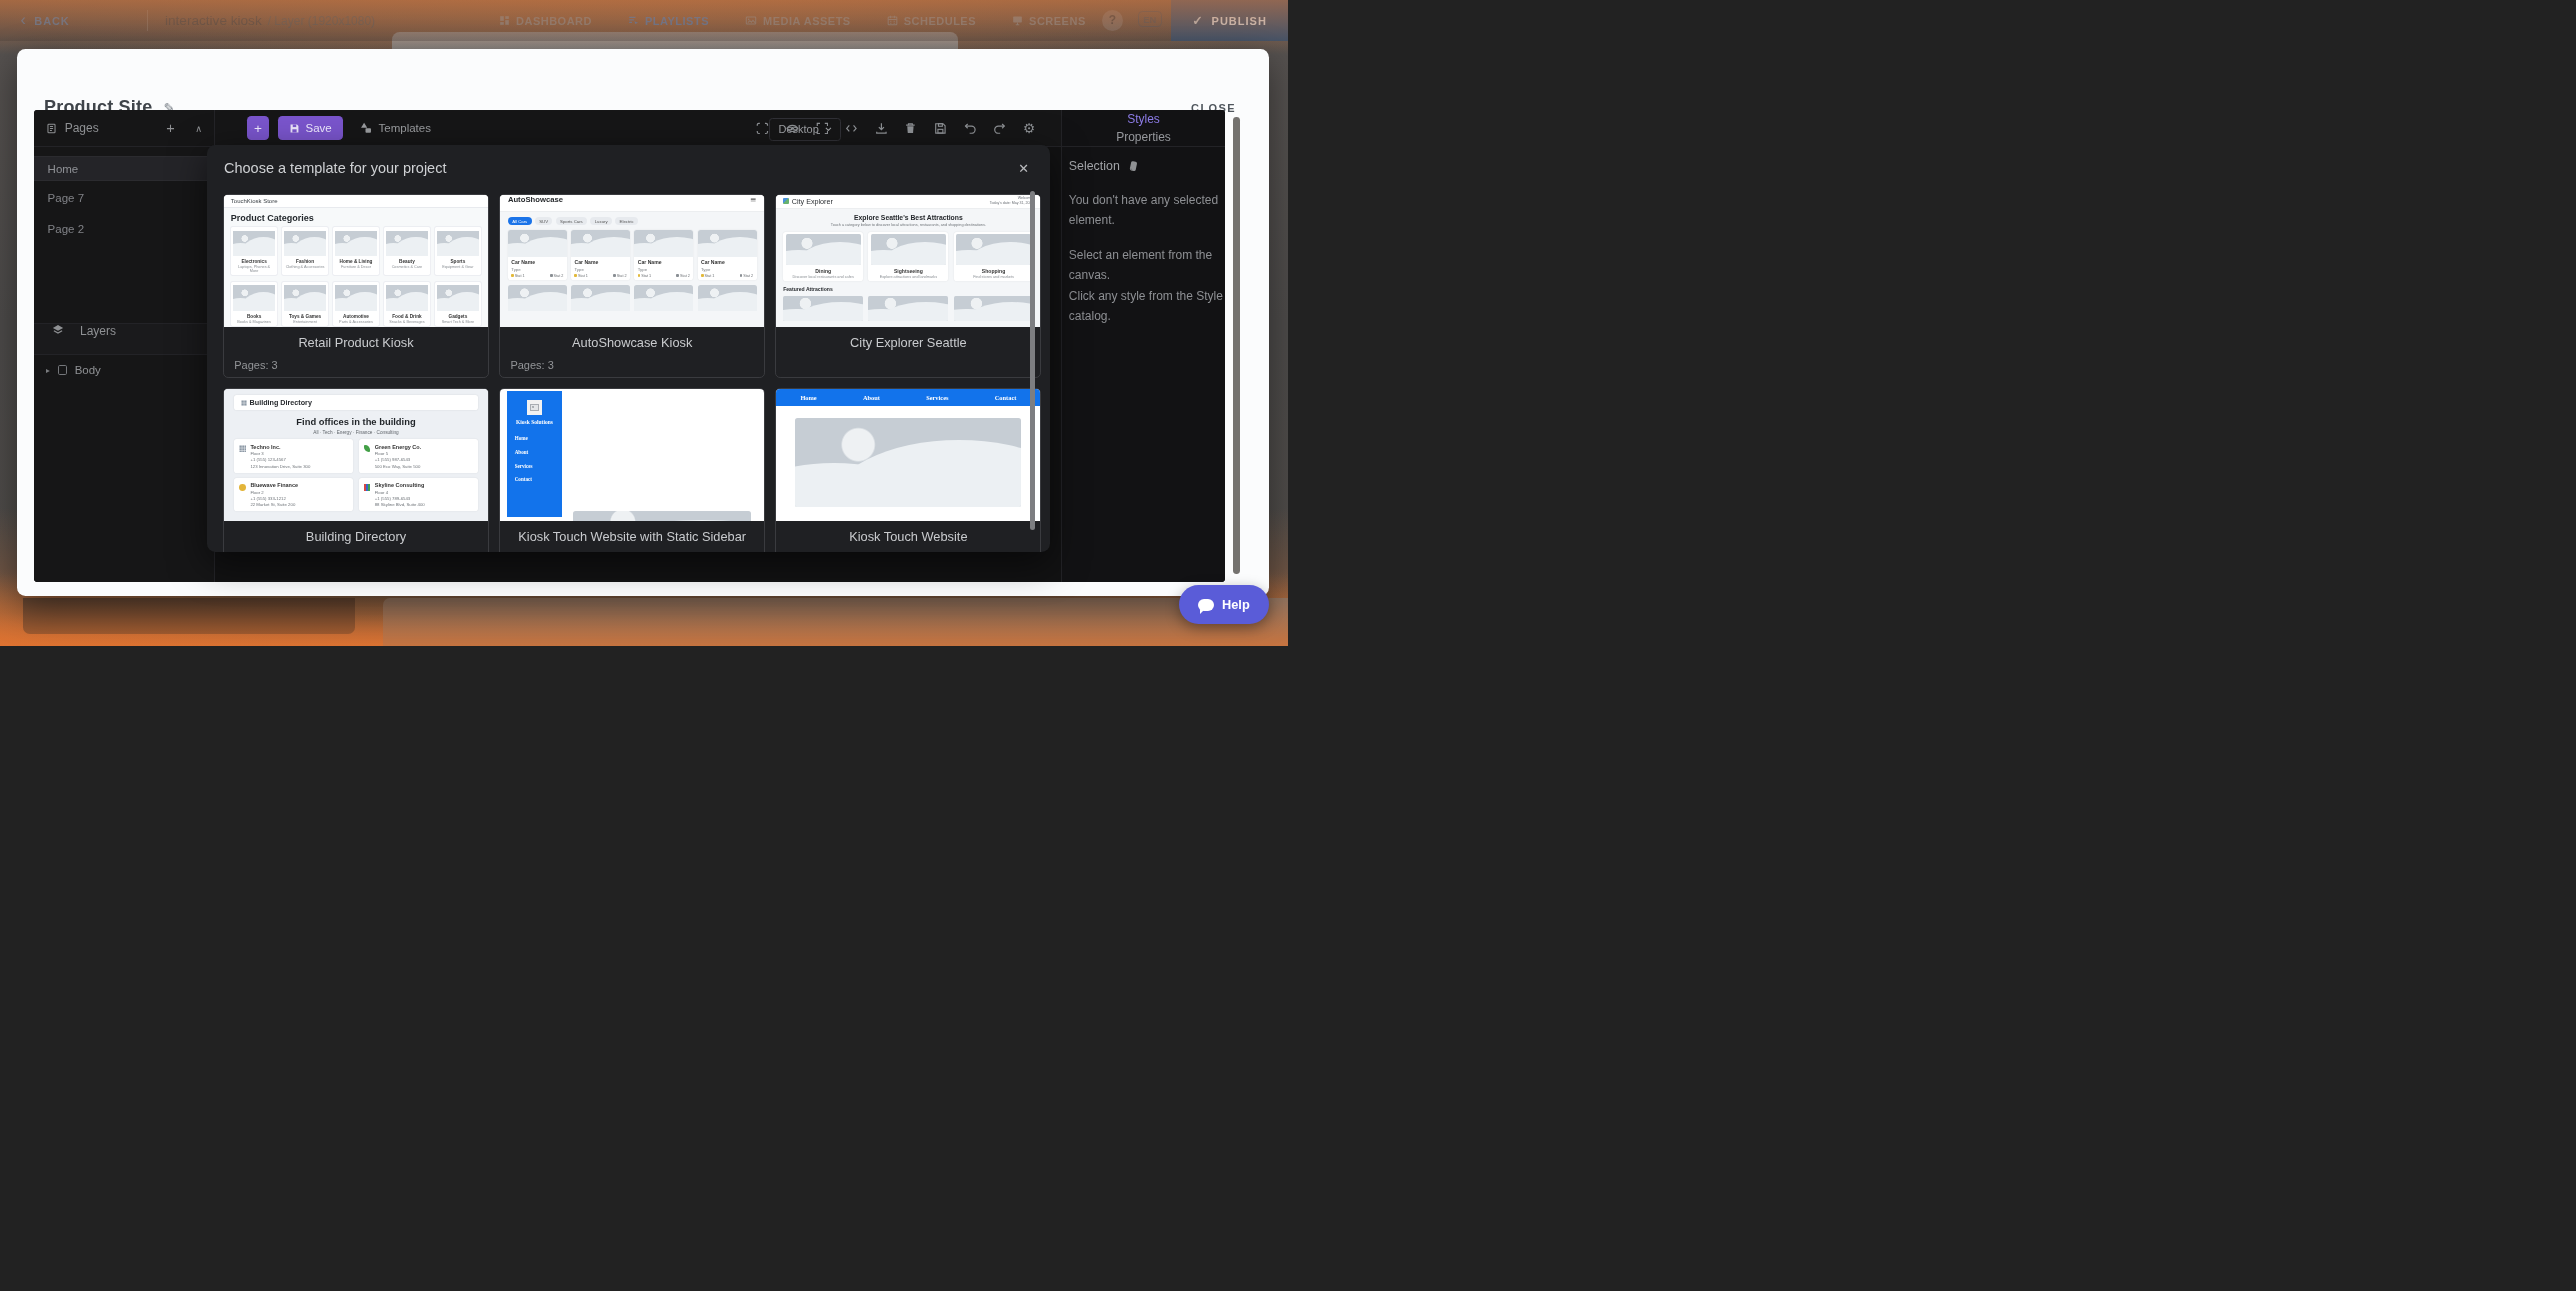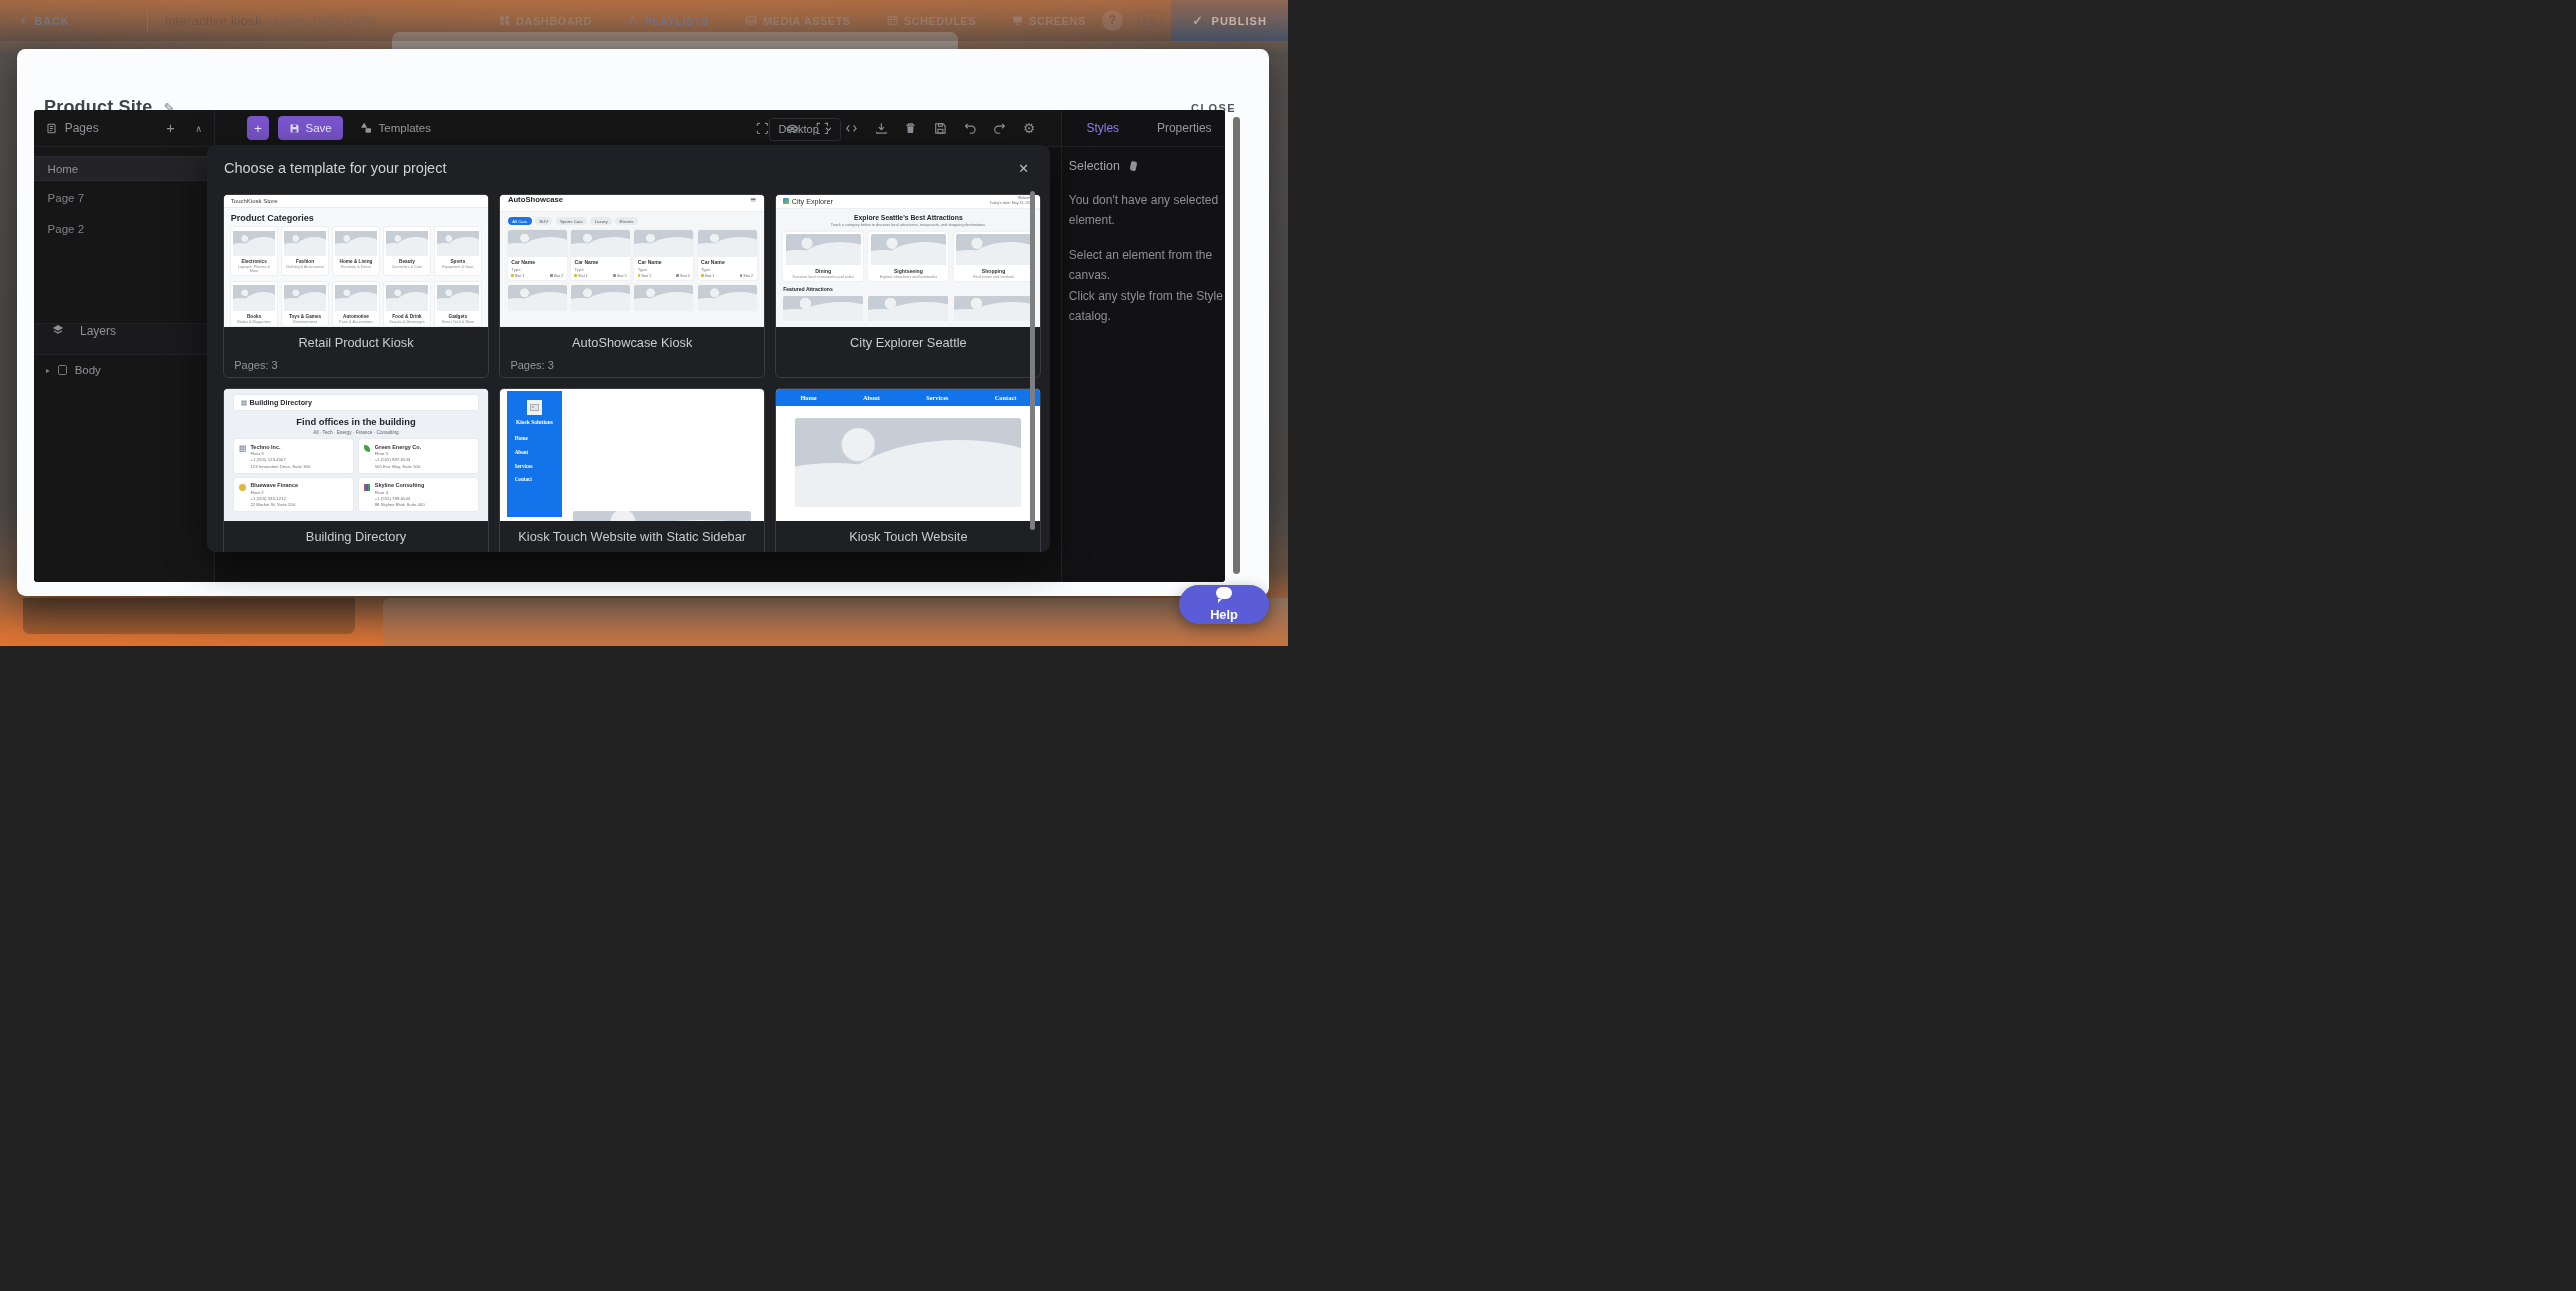--- a/index.html
+++ b/index.html
@@ -87,21 +87,21 @@
   .tb-btn.save{padding:0 11px;gap:6px;font-size:11.5px;}
   .tb-btn.ghost{padding:0 8.5px;gap:6.8px;font-size:11.5px;color:#9b9da0;}
   .device-select{position:absolute;left:554px;top:7.7px;height:23px;display:flex;align-items:center;gap:6px;
     padding:0 8.5px;border:0.9px solid #303036;border-radius:3.4px;color:#9ea0a4;font-size:11px;cursor:pointer;}
   .tb-icons{position:absolute;left:541px;top:0;height:37px;display:flex;align-items:center;gap:16px;}
   .tico{display:flex;align-items:center;justify-content:center;width:13.6px;height:13.6px;color:#8f9296;cursor:pointer;}
   .tico.glyph{font-size:13.6px;font-family:"DejaVu Sans",sans-serif;line-height:1;}
 
   
   .styles-panel{position:absolute;right:0;top:0;width:164px;height:100%;background:#121214;border-left:0.9px solid #232327;}
-  .sp-tabs{height:37px;display:flex;border-bottom:0.9px solid #232327;}
+  .sp-tabs{height:37px;display:flex;border-bottom:0.9px solid #232327;flex-direction:column;}
   .sp-tab{flex:1;display:flex;align-items:center;justify-content:center;font-size:12px;color:#96989c;cursor:pointer;}
   .sp-tab.active{color:#8d7ce8;}
   .sp-heading{position:absolute;left:6.8px;top:49px;display:flex;align-items:center;gap:6.8px;font-size:12.4px;
     color:#a2a4a8;white-space:nowrap;}
   .sp-p{position:absolute;left:6.8px;margin:0;font-size:12px;line-height:20.4px;color:#8e9094;white-space:nowrap;}
   .sp-p1{top:80px;}
   .sp-p2{top:135px;}
 
   
   .tmpl-modal{position:absolute;left:207px;top:145px;width:843px;height:407px;background:#1f2023;
@@ -206,21 +206,21 @@
   .pvd-pic{width:8.5px;height:6.8px;background:#e4e6e8;border:0.9px solid #a9adb2;
     background-image:radial-gradient(circle at 30% 35%,#a9adb2 0 0.9px,transparent 1.3px);}
   .pvd-brand{color:#fff;font-size:5.5px;font-weight:700;text-align:center;margin-top:4.3px;font-family:"Liberation Serif",serif;}
   .pvd-lnk{color:#fff;font-size:5.1px;font-weight:700;font-family:"Liberation Serif",serif;margin:7.7px 0 0 7.7px;}
   .pvd-lnk.first{margin-top:10.2px;}
   .pvd-hero{position:absolute;left:73px;right:13.6px;bottom:-25.6px;height:36px;border-radius:2.6px;}
 
   
   .help-btn{position:absolute;left:1179px;top:585px;width:90px;height:39px;border:none;border-radius:19.6px;
     background:#5a5cd8;display:flex;align-items:center;justify-content:center;gap:7.7px;color:#fff;
-    font-size:12.8px;font-weight:700;font-family:inherit;cursor:pointer;z-index:10;box-shadow:0 4.3px 13.6px rgba(0,0,0,.35);flex-direction:column;}
+    font-size:12.8px;font-weight:700;font-family:inherit;cursor:pointer;z-index:10;box-shadow:0 4.3px 13.6px rgba(0,0,0,.35);}
   .bubble{position:relative;width:16px;height:12px;background:#fff;border-radius:6px;}
   .bubble::after{content:"";position:absolute;left:1.7px;bottom:-3.4px;border:2.6px solid transparent;
     border-top-color:#fff;border-left-color:#fff;}
 
   svg{display:block;}
 </style>
 </head>
 <body>
 
 <div class="page">

